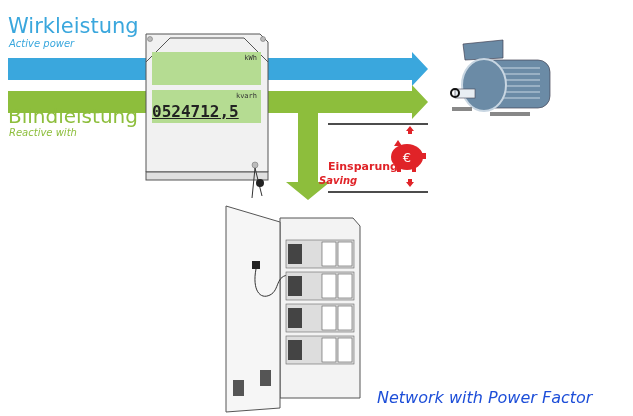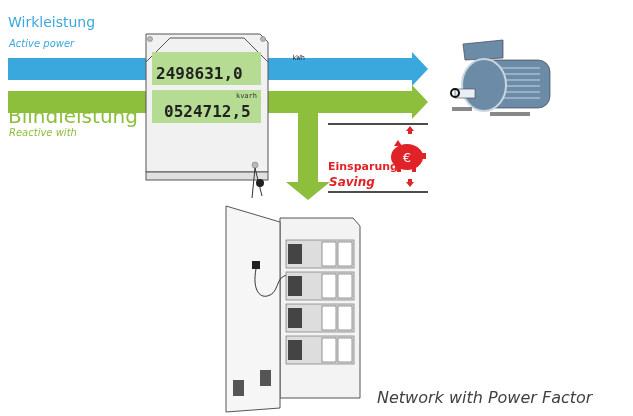--- a/index.html
+++ b/index.html
@@ -1,24 +1,24 @@
 <!DOCTYPE html>
 <html><head>
 <meta charset="utf-8">
 <style>
   html,body{margin:0;padding:0;background:#fff;}
   body{width:633px;height:416px;position:relative;overflow:hidden;font-family:"DejaVu Sans",sans-serif;}
   .abs{position:absolute;}
-  #labels-active .title{left:8px;top:14px;font-size:14px;color:var(--blue);}
+  #labels-active .title{left:8px;top:14px;font-size:21px;color:var(--blue);}
   #labels-active .sub{left:9px;top:38px;font-size:10px;font-style:italic;color:var(--blue);}
   #labels-reactive .title{left:8px;top:104px;font-size:20px;color:var(--green);}
   #labels-reactive .sub{left:9px;top:127px;font-size:10px;font-style:italic;color:var(--green);}
   .saving-title{left:328px;top:160px;font-size:11px;font-weight:bold;color:var(--red);}
-  .saving-sub{left:329px;top:175px;font-size:12px;font-style:italic;font-weight:bold;color:var(--red);}
-  .caption{left:377px;top:388px;font-size:16px;font-style:italic;color:#404040;font-family:"DejaVu Sans",sans-serif;}
+  .saving-sub{left:319px;top:175px;font-size:10px;font-style:italic;font-weight:bold;color:var(--red);}
+  .caption{left:377px;top:388px;font-size:16px;font-style:italic;color:#1d4ed8;font-family:"DejaVu Sans",sans-serif;}
   .meter-unit{font-family:"DejaVu Sans Mono",monospace;font-size:7px;color:#333;}
   .meter-val{font-family:"DejaVu Sans Mono",monospace;font-size:16px;color:#222;font-weight:bold;letter-spacing:0px;}
 </style>
 </head>
 <body>
 
 <div style="--blue:#3aa7dd;--green:#8dbe3c;--red:#e02328;">
 <svg class="abs" style="left:0;top:0" width="633" height="416">
 
   <polygon points="8,58 412,58 412,52 428,69 412,86 412,80 8,80" fill="#3aa7dd"></polygon>
@@ -96,27 +96,26 @@
       <rect x="322" y="338" width="14" height="24" fill="#fff" stroke="#555" stroke-width="0.6"></rect>
       <rect x="338" y="338" width="14" height="24" fill="#fff" stroke="#555" stroke-width="0.6"></rect>
       <rect x="288" y="244" width="14" height="20" fill="#444"></rect>
       <rect x="288" y="276" width="14" height="20" fill="#444"></rect>
       <rect x="288" y="308" width="14" height="20" fill="#444"></rect>
       <rect x="288" y="340" width="14" height="20" fill="#444"></rect>
     </g>
   </g>
 </svg>
 
-<div class="abs" style="left:152px;top:52px;width:109px;height:33px;padding-left:48px;">
+<div class="abs" style="left:152px;top:52px;width:109px;height:33px;">
   <span class="abs meter-unit" style="right:4px;top:2px;">kWh</span>
-  <span class="abs meter-val" style="left:4px;top:12px;">2498631,0</span>
 </div>
 <div class="abs" style="left:152px;top:90px;width:109px;height:24px;">
   <span class="abs meter-unit" style="right:4px;top:2px;">kvarh</span>
-  <span class="abs meter-val" style="left:12px;top:12px;">0524712,5</span>
+  <span class="abs meter-val" style="left:0;top:12px;text-decoration:underline;">0524712,5</span>
 </div>
 
 <div id="labels-active">
   <div class="abs title">Wirkleistung</div>
   <div class="abs sub">Active power</div>
 </div>
 <div id="labels-reactive">
   <div class="abs title">Blindleistung</div>
   <div class="abs sub">Reactive with</div>
 </div>

